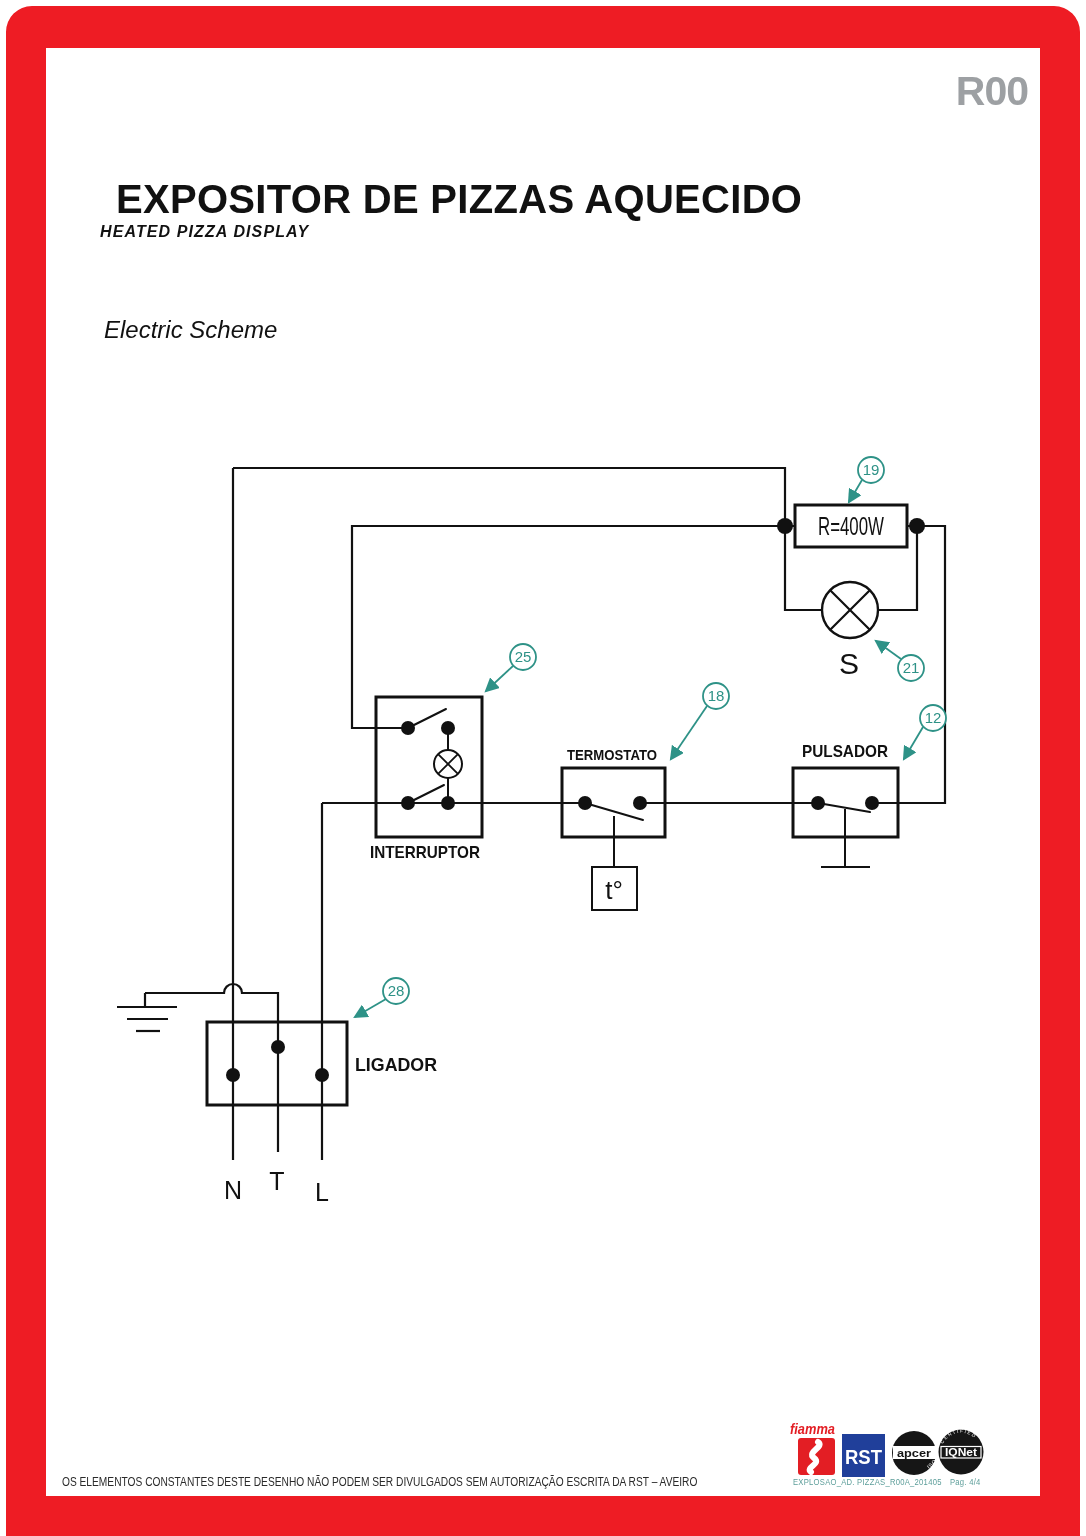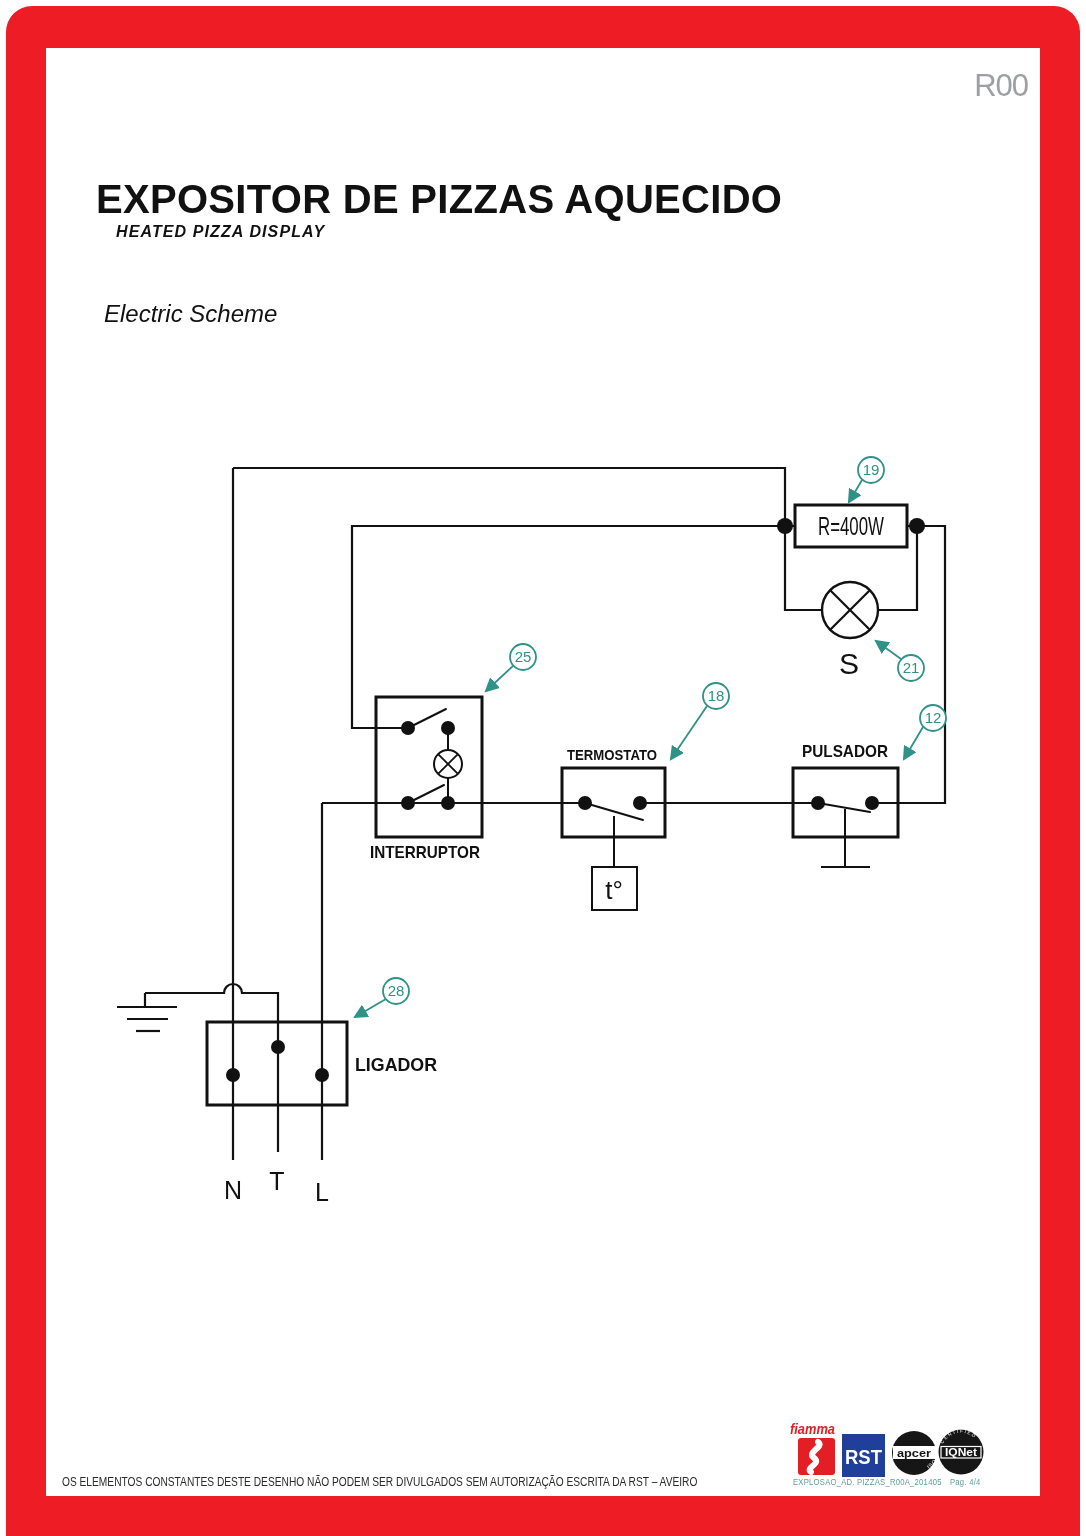--- a/index.html
+++ b/index.html
@@ -7,36 +7,36 @@
     position:relative; width:1086px; height:1536px; background:#ffffff;
     overflow:hidden; font-family:"Liberation Sans", sans-serif;
   }
   .frame{
     position:absolute; left:6px; top:6px; right:6px; bottom:0;
     border:40px solid #ee1c24; border-top-width:42px;
     border-radius:26px 26px 0 0; pointer-events:none; z-index:5;
   }
   .abs{position:absolute; white-space:nowrap;}
   .rev{
-    right:58px; top:68px; font-size:31px; font-weight:normal;
+    right:58px; top:68px; font-size:41px; font-weight:bold;
     color:#9da0a3; letter-spacing:-1px;
   }
   .title{
-    left:96px; top:179px; font-size:40px; font-weight:bold; color:#111;
+    left:116px; top:179px; font-size:40px; font-weight:bold; color:#111;
     letter-spacing:0.3px; line-height:1;
   }
   .subtitle{
-    left:116px; top:224px; font-size:16px; font-weight:bold; font-style:italic;
+    left:100px; top:224px; font-size:16px; font-weight:bold; font-style:italic;
     color:#111; letter-spacing:1.1px; line-height:1;
   }
   .section-title{
     left:104px; top:268px; font-size:31px; color:#111; letter-spacing:1px; line-height:1;
   }
   .section-sub{
-    left:104px; top:302px; font-size:24px; font-style:italic; color:#111; line-height:1;
+    left:104px; top:318px; font-size:24px; font-style:italic; color:#111; line-height:1;
   }
   .disclaimer{
     left:62px; top:1476px; font-size:12px; color:#2a2a2a; line-height:1;
     transform:scaleX(0.85); transform-origin:left top;
   }
   .fileref,.pageref{
     top:1478px; font-size:9px; color:#5d9e9a; line-height:1;
     transform:scaleX(0.85); transform-origin:left top; letter-spacing:0.3px;
   }
   .fileref{left:793px;}

